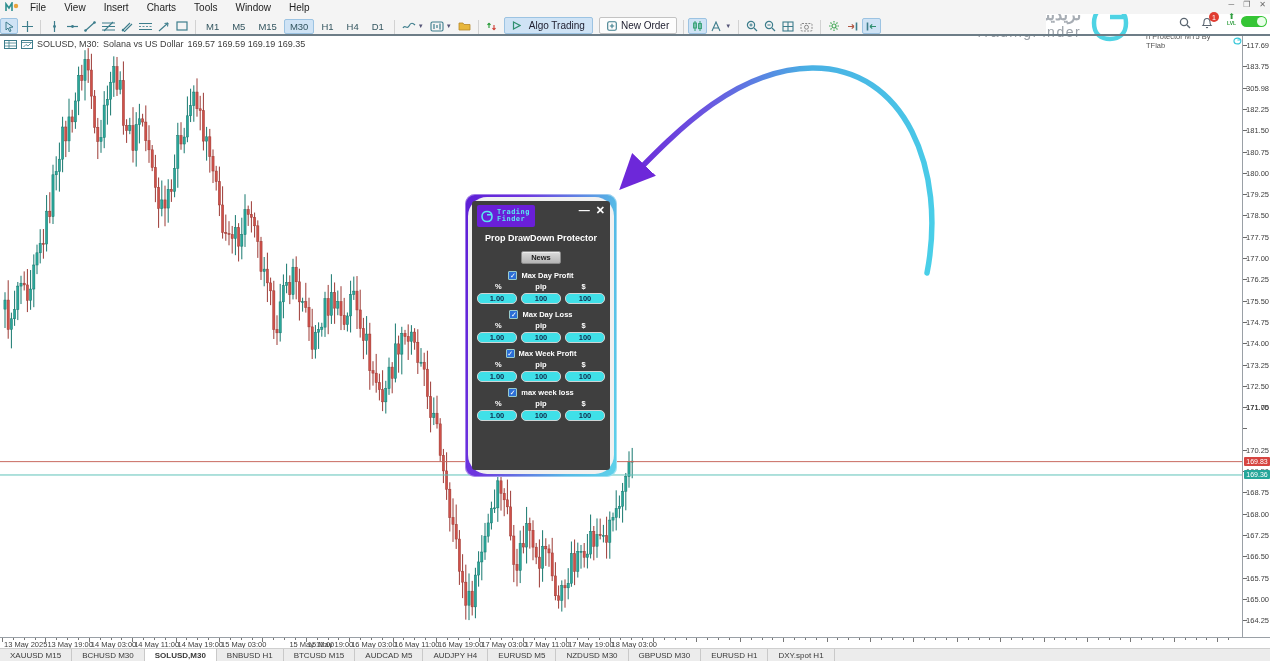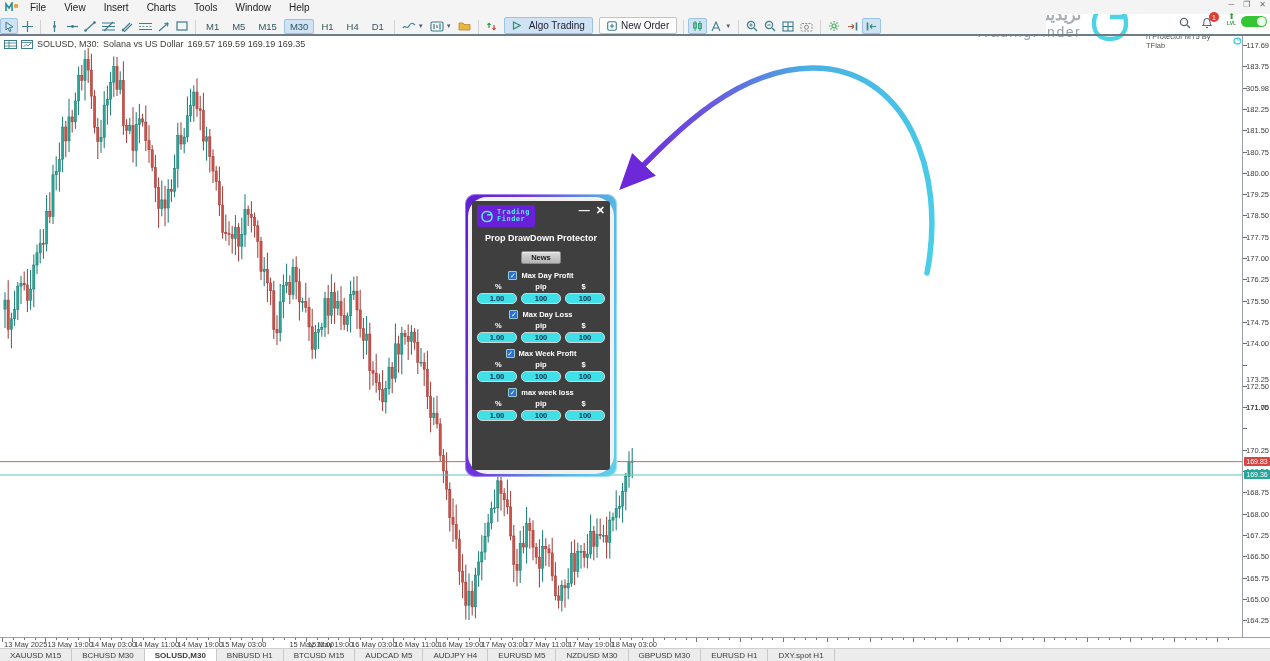--- a/index.html
+++ b/index.html
@@ -790,21 +790,21 @@
       <div class="ptick" style="top: 218px;">177.00</div>
       <div class="ptick-dash" style="top: 243.3px;"></div>
       <div class="ptick" style="top: 239.3px;">176.25</div>
       <div class="ptick-dash" style="top: 264.6px;"></div>
       <div class="ptick" style="top: 260.6px;">175.50</div>
       <div class="ptick-dash" style="top: 285.9px;"></div>
       <div class="ptick" style="top: 281.9px;">174.75</div>
       <div class="ptick-dash" style="top: 307.2px;"></div>
       <div class="ptick" style="top: 303.2px;">174.00</div>
       <div class="ptick-dash" style="top: 328.5px;"></div>
-      <div class="ptick" style="top: 324.5px; margin-top: 14px;">173.25</div>
+      <div class="ptick" style="top: 324.5px;">173.25</div>
       <div class="ptick-dash" style="top: 349.8px;"></div>
       <div class="ptick" style="top: 345.8px;">172.50</div>
       <div class="ptick-dash" style="top: 371.1px;"></div>
       <div class="ptick" style="top: 367.1px;">171.75</div>
       <div class="ptick-dash" style="top: 392.4px;"></div>
       <div class="ptick" style="top: 367px; text-align: center;">171.00</div>
       <div class="ptick-dash" style="top: 413.7px;"></div>
       <div class="ptick" style="top: 409.7px;">170.25</div>
       <div class="ptick-dash" style="top: 435px;"></div>
       <div class="ptick" style="top: 431px;">169.50</div>

